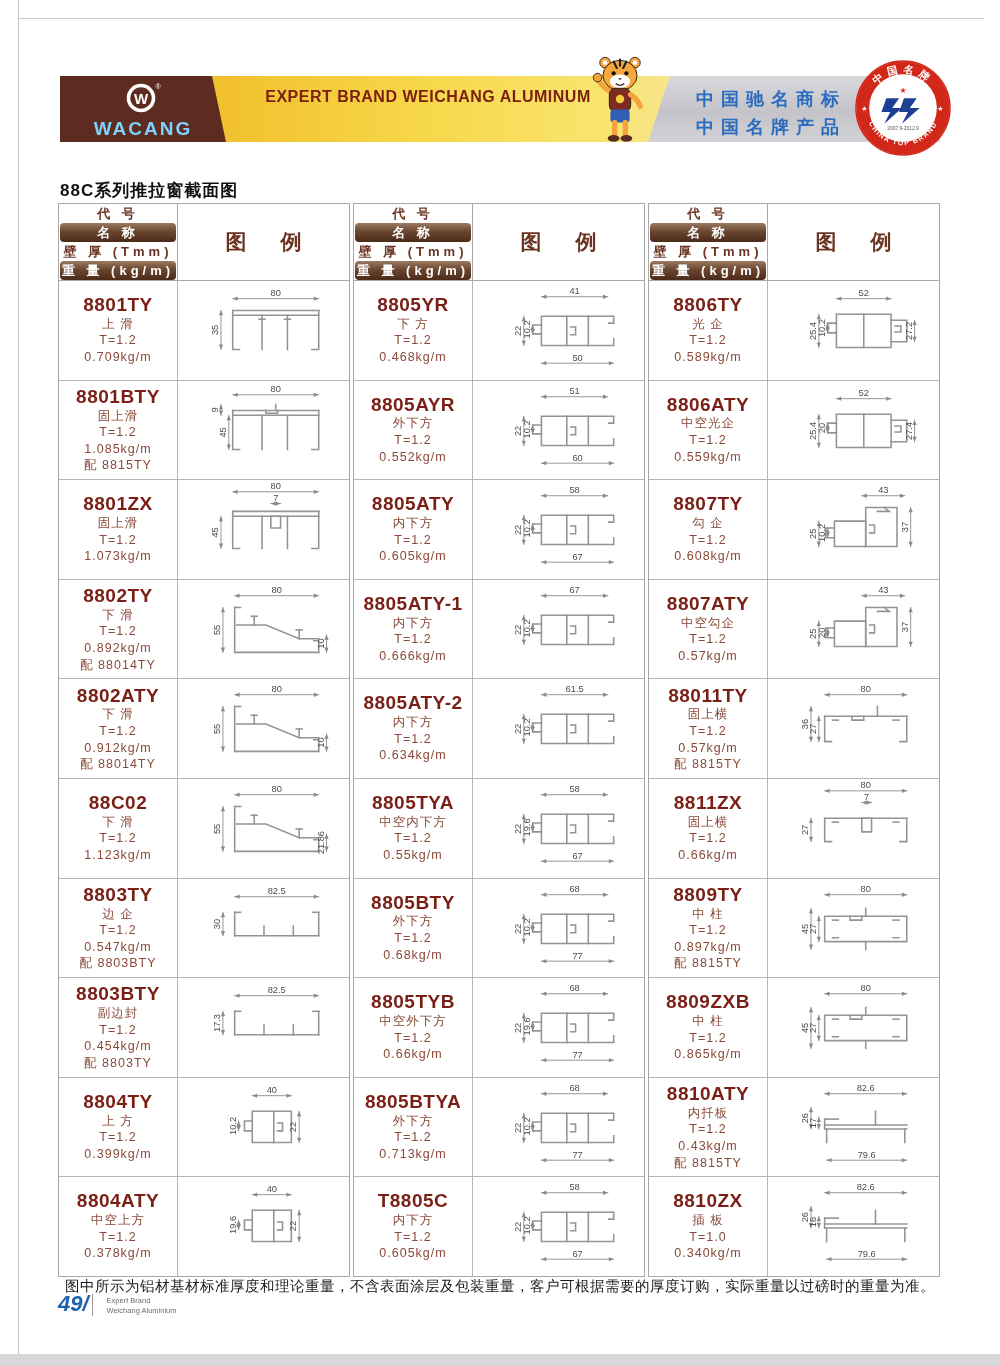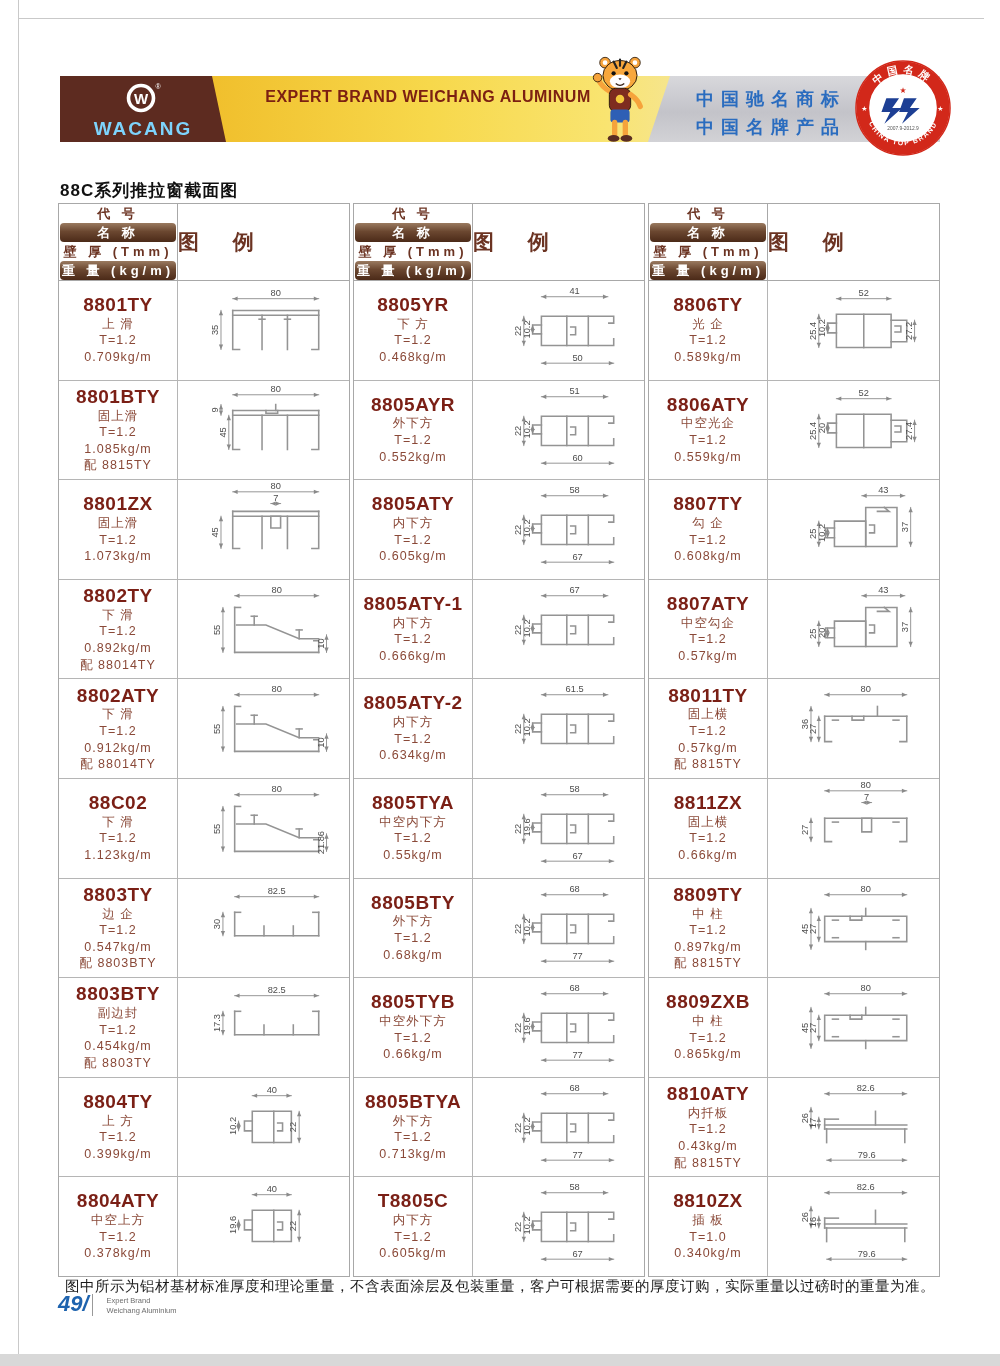--- a/index.html
+++ b/index.html
@@ -35,21 +35,21 @@
 
   
   .tables{position:absolute;left:58px;top:203px;width:882px;display:flex;gap:3px;}
   .ptable{flex:1;border:1px solid #a8a8a8;background:#fff;display:flex;flex-direction:column;}
   .thead{display:flex;height:76px;border-bottom:1px solid #a8a8a8;}
   .thead-left{width:118px;border-right:1px solid #a8a8a8;display:flex;flex-direction:column;}
   .hrow{flex:1;display:flex;align-items:center;justify-content:center;
     font-weight:bold;font-size:13px;color:#6b3322;letter-spacing:4px;white-space:nowrap;}
   .hrow.hbar{background:linear-gradient(180deg,#9a7a60 0%,#6b4730 45%,#4b2a18 100%);
     color:#fff;border-radius:4px;margin:0 1px;}
-  .thead-right{flex:1;display:flex;align-items:center;
+  .thead-right{flex:1;display:flex;align-items:center;justify-content:center;
     font-size:21px;font-weight:bold;color:#6b3322;}
   .thead-right span{letter-spacing:14px;margin-right:-14px;white-space:nowrap;}
   .prow{height:98.6px;display:flex;border-bottom:1px solid #b5b5b5;}
   .prow:last-child{border-bottom:none;}
   .cell-text{width:118px;border-right:1px solid #b5b5b5;display:flex;flex-direction:column;
     align-items:center;justify-content:center;gap:1px;text-align:center;}
   .code{font-size:19px;font-weight:bold;color:#7a1f15;letter-spacing:0.5px;line-height:1.15;}
   .cmeta{font-size:12.5px;color:#8a4938;letter-spacing:1px;line-height:1.25;}
   .cell-diag{flex:1;display:flex;align-items:flex-start;justify-content:center;}
   svg.diag{width:171px;height:94px;}

